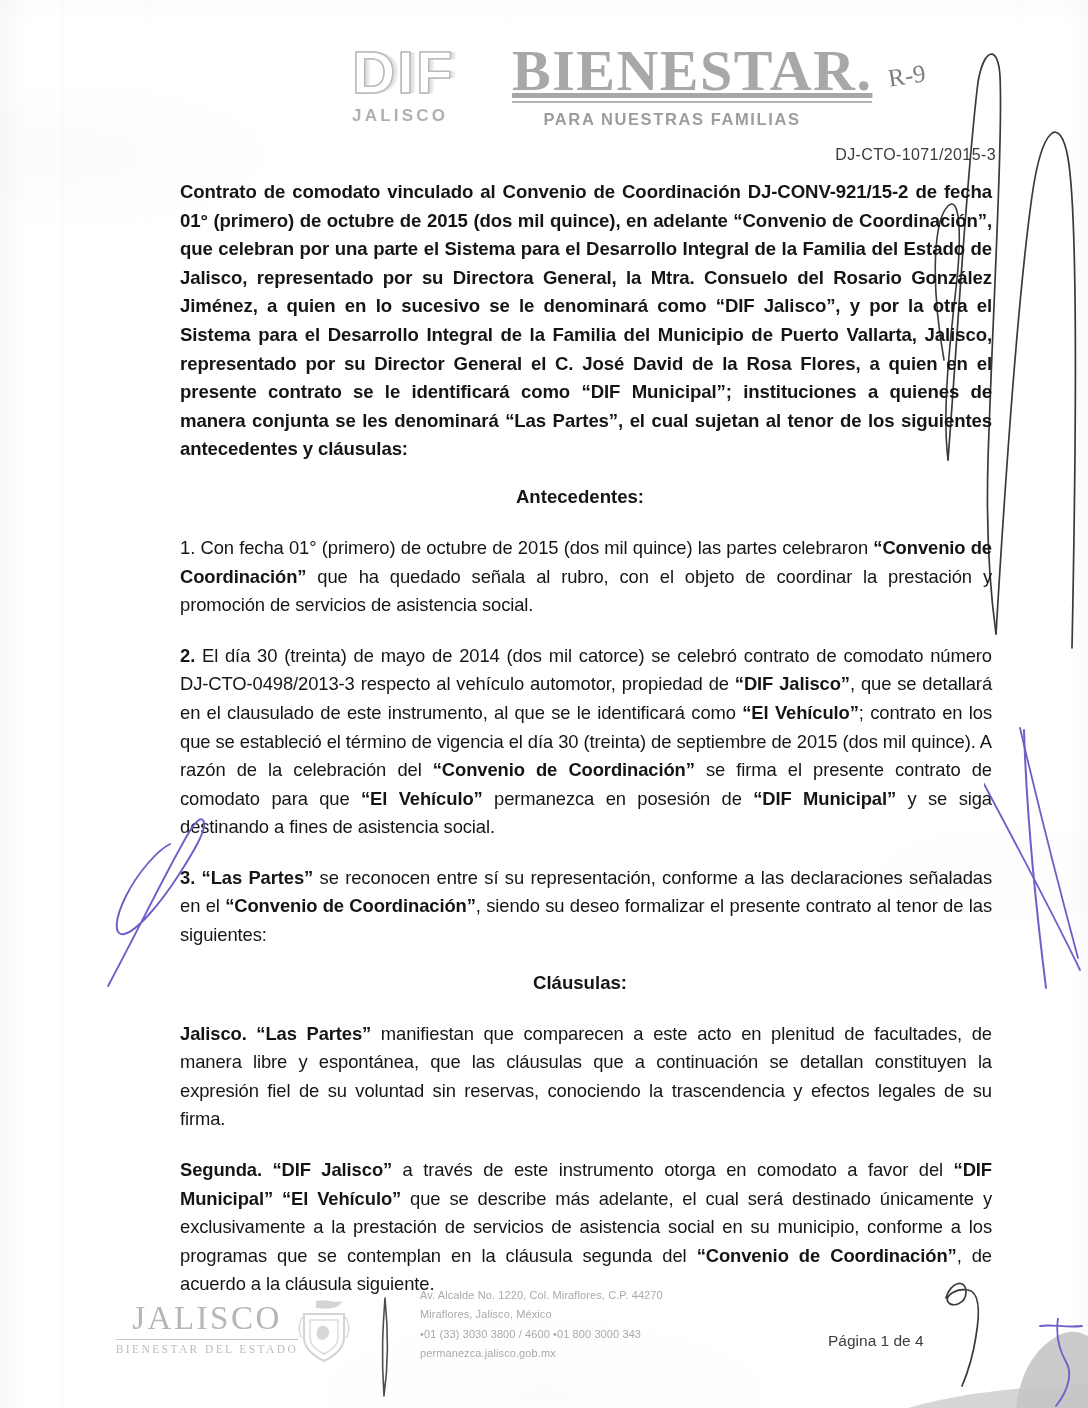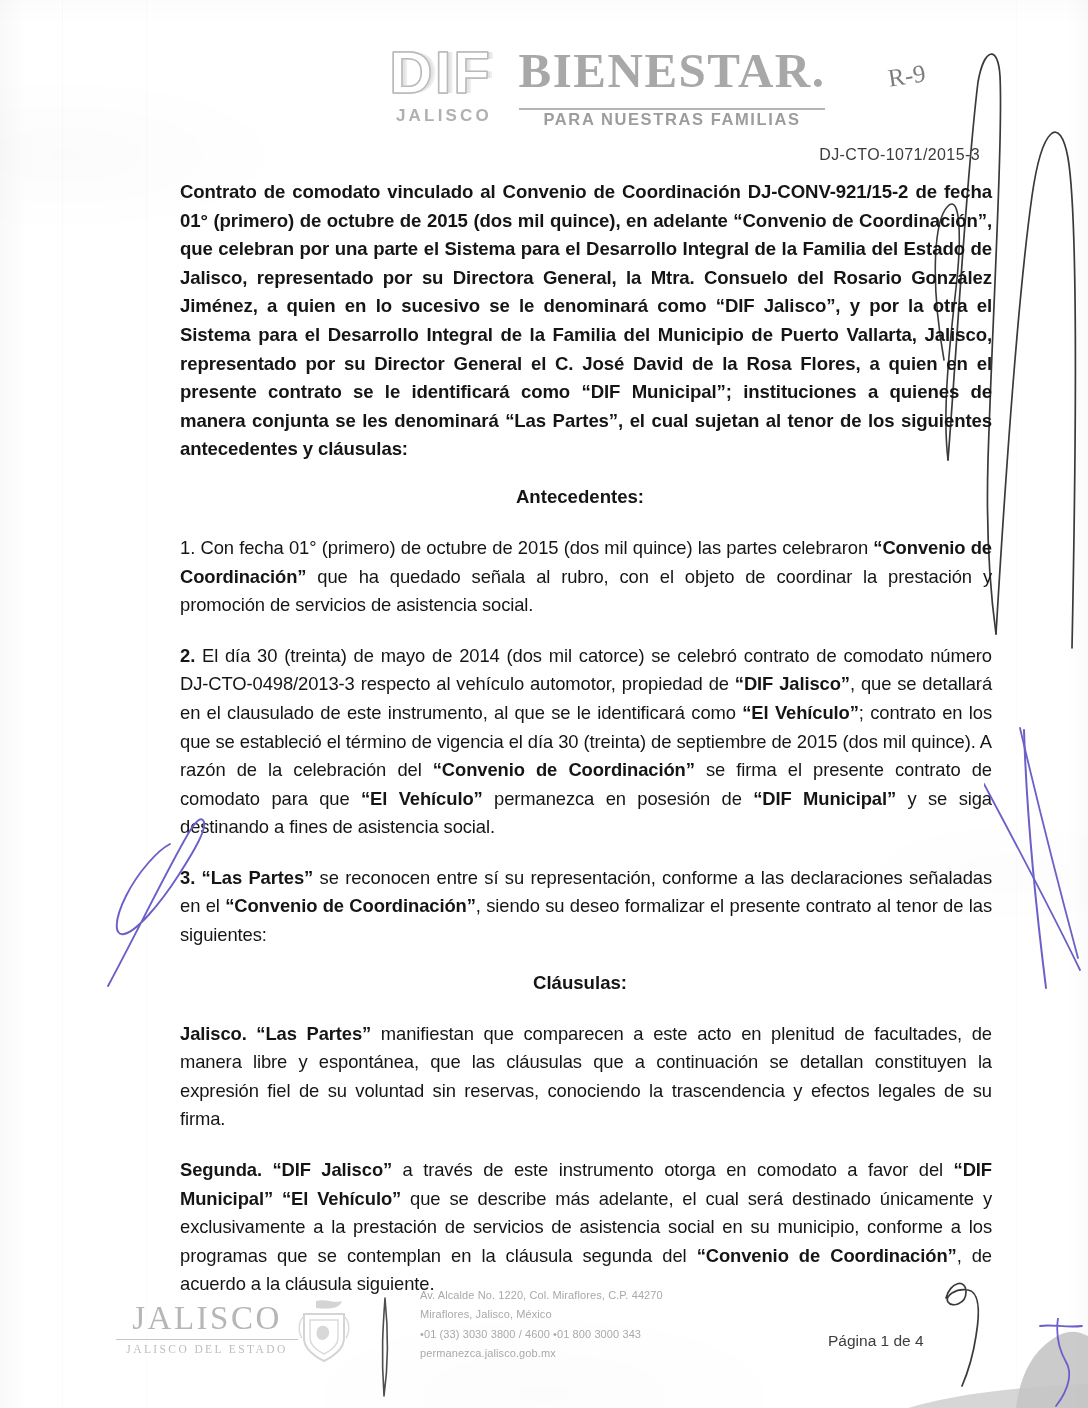--- a/index.html
+++ b/index.html
@@ -48,21 +48,21 @@
     position: absolute;
     left: 0; right: 0;
     top: 38px;
     height: 104px;
   }
   .logo-dif {
     position: absolute;
     left: 352px;
     top: 4px;
     width: 140px;
-    text-align: right;
+    text-align: left;
   }
   .logo-dif .dif-word {
     font-family: "Liberation Sans", sans-serif;
     font-weight: bold;
     font-size: 60px;
     letter-spacing: 2px;
     line-height: 62px;
     color: #ffffff;
     -webkit-text-stroke: 1.4px #b9b9b9;
     text-shadow:
@@ -83,38 +83,40 @@
   .logo-bienestar {
     position: absolute;
     left: 512px;
     top: 6px;
     width: 320px;
     text-align: center;
   }
   .logo-bienestar .bw-word {
     font-family: "Liberation Serif", serif;
     font-weight: bold;
-    font-size: 49px;
+    font-size: 58px;
     letter-spacing: 1.5px;
     line-height: 54px;
     color: #a8a8a8;
     border-bottom: 2px solid #b4b4b4;
     display: inline-block;
-    padding-bottom: 10px;
+    padding-bottom: 3px;
+    text-decoration: underline;
   }
   .logo-bienestar .bw-sub {
     font-size: 16.5px;
     font-weight: bold;
     letter-spacing: 1.6px;
     color: #9d9d9d;
+    margin-top: 7px;
   }
 
   .doc-number {
     position: absolute;
-    right: 108px;
+    right: 92px;
     top: 146px;
     font-family: "Liberation Sans", sans-serif;
     font-size: 16px;
     letter-spacing: .4px;
     color: #3b3b3b;
     white-space: nowrap;
   }
 
   
   .body-col {
@@ -287,21 +289,21 @@
     <path d="M40 4 C 42 70, 48 150, 62 262" stroke="#6a60c8" stroke-width="2" fill="none" stroke-linecap="round"></path>
     <path d="M36 2 C 52 70, 72 150, 94 232" stroke="#6a60c8" stroke-width="1.8" fill="none" stroke-linecap="round"></path>
     <path d="M0 58 C 32 118, 66 182, 96 244" stroke="#6a60c8" stroke-width="1.8" fill="none" stroke-linecap="round"></path>
   </svg>
 
   <div class="footer">
 
     <div class="logo-jalisco">
       <div class="jal-word">JALISCO</div>
       <div class="jal-rule"></div>
-      <div class="jal-sub">JALISCO DEL ESTADO</div>
+      <div class="jal-sub">BIENESTAR DEL ESTADO</div>
     </div>
 
     <svg class="coat" viewBox="0 0 56 66">
       <path d="M20 6 L20 2 M20 3 C 30 0, 38 6, 46 3 C 44 9, 38 12, 20 10 Z" fill="#9a9a9a"></path>
       <path d="M8 16 H48 V40 C48 52, 34 60, 28 63 C 22 60, 8 52, 8 40 Z" fill="none" stroke="#9a9a9a" stroke-width="2"></path>
       <path d="M14 22 H42 V40 C42 48, 32 54, 28 56 C 24 54, 14 48, 14 40 Z" fill="none" stroke="#a8a8a8" stroke-width="1.4"></path>
       <path d="M22 30 C 26 26, 32 28, 33 33 C 34 39, 28 44, 23 41 C 20 39, 20 33, 22 30 Z" fill="#a2a2a2"></path>
       <path d="M8 18 C 2 24, 2 34, 6 40 M48 18 C 54 24, 54 34, 50 40" fill="none" stroke="#a8a8a8" stroke-width="1.4"></path>
     </svg>
 

